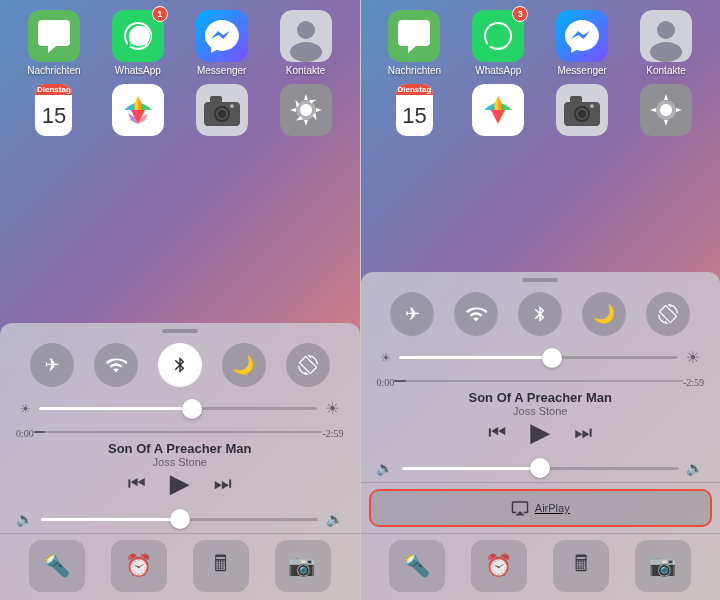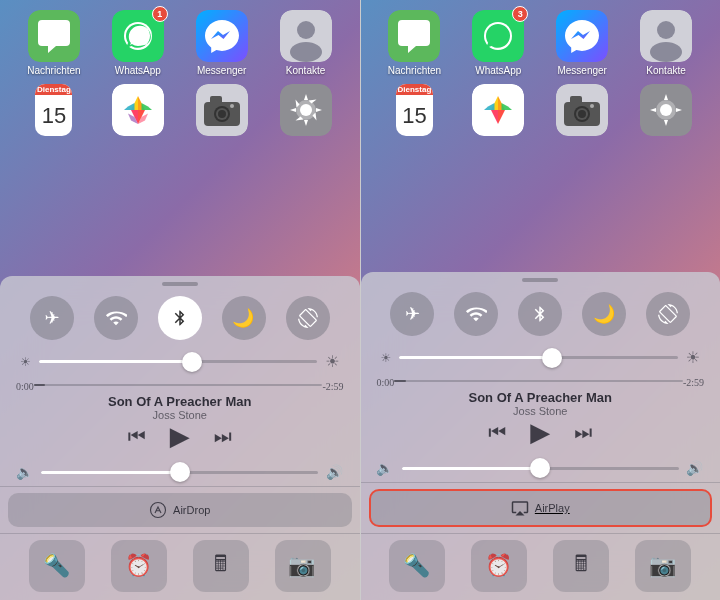--- a/index.html
+++ b/index.html
@@ -522,31 +522,20 @@
 
     <div class="volume-row">
       <span class="vol-icon">🔈</span>
       <div class="slider-track">
         <div class="slider-fill" style="width:50%"></div>
         <div class="slider-thumb" style="left:calc(50% - 10px)"></div>
       </div>
       <span class="vol-icon">🔊</span>
     </div>
 
-    <div class="bottom-section">
-      <div class="airdrop-row">
-        <button class="airdrop-btn">
-          <svg width="18" height="18" viewBox="0 0 24 24" fill="rgba(30,30,40,0.75)">
-            <circle cx="12" cy="12" r="10" fill="none" stroke="rgba(30,30,40,0.75)" stroke-width="1.5"></circle>
-            <path d="M8 16 L12 8 L16 16 M9.5 13 L14.5 13" stroke="rgba(30,30,40,0.75)" stroke-width="1.5" fill="none"></path>
-          </svg>
-          <span class="airdrop-label">AirDrop</span>
-        </button>
-      </div>
-    </div>
 
     <div class="quick-actions">
       <button class="quick-btn">🔦</button>
       <button class="quick-btn">⏰</button>
       <button class="quick-btn">🖩</button>
       <button class="quick-btn">📷</button>
     </div>
   </div>
 </div>
 

